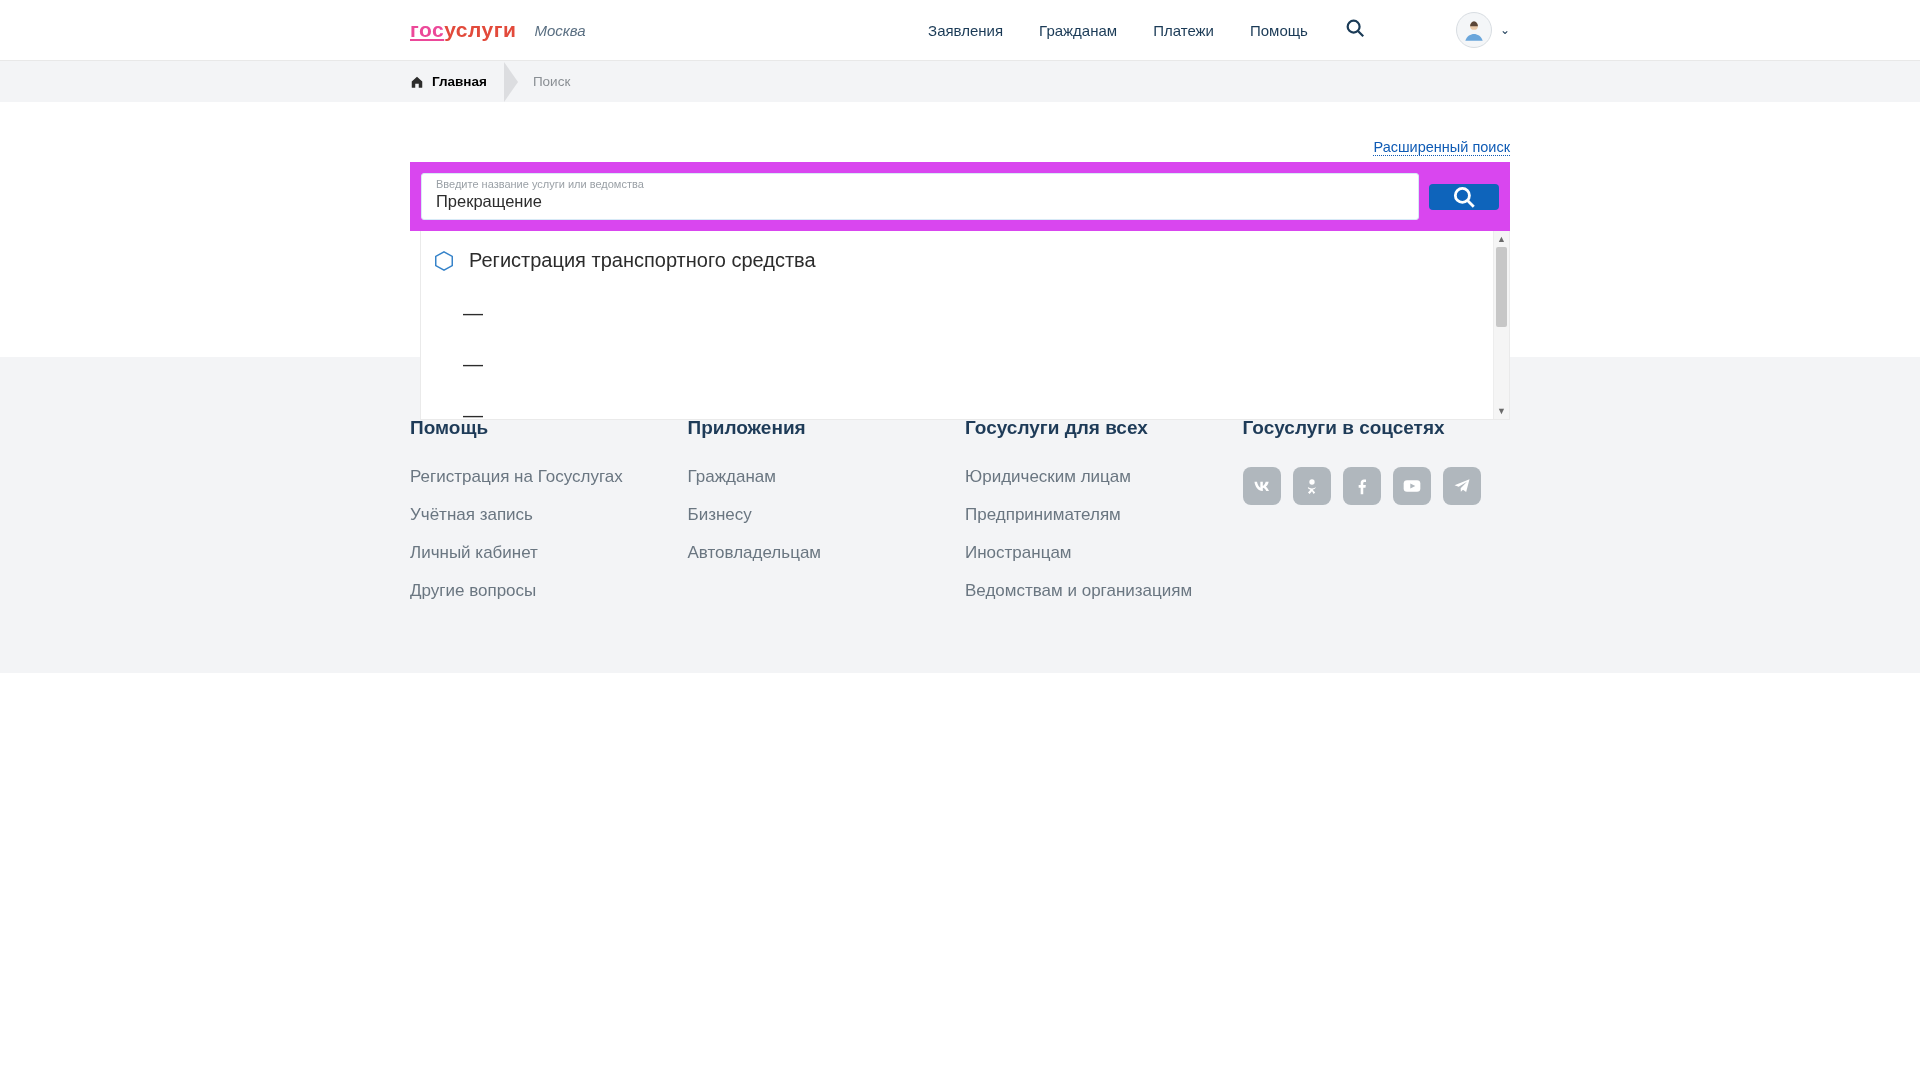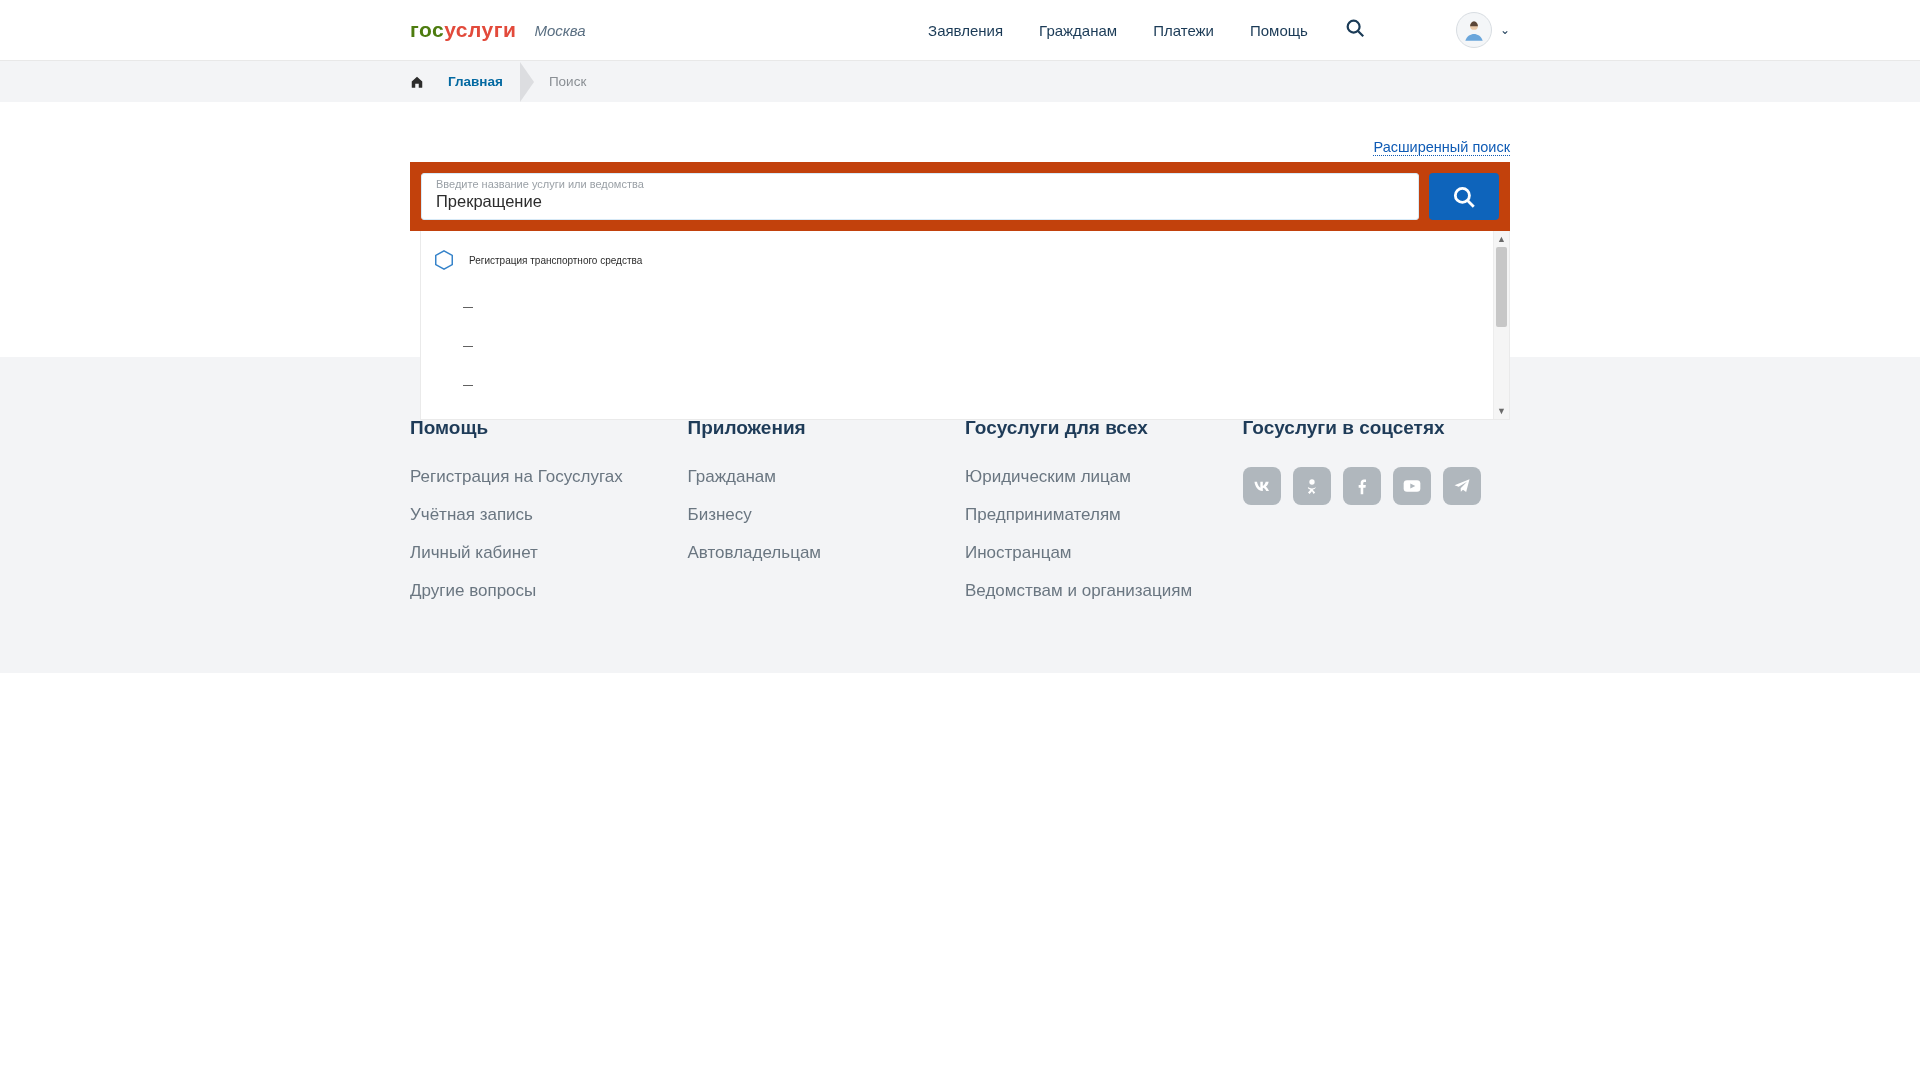--- a/index.html
+++ b/index.html
@@ -1,52 +1,52 @@
 <!DOCTYPE html>
 <html><head>
 <meta charset="utf-8">
 <style>
 * { margin: 0; padding: 0; box-sizing: border-box; }
 body { font-family: Arial, Helvetica, sans-serif; background: #fff; color: #0b1f33; }
 
 .header { height: 61px; background: #fff; border-bottom: 1px solid #e8e8e8; }
 .header-inner { max-width: 1100px; margin: 0 auto; height: 100%; display: flex; align-items: center; }
 .logo { font-size: 21px; font-weight: bold; letter-spacing: 0.5px; }
-.logo .logo-blue { color: #4d7c0f; }
+.logo .logo-blue { color: #ec4899; text-decoration: underline; }
 .logo .logo-red { color: #e24a3b; }
 .city { margin-left: 18px; color: #5a6f82; font-size: 15px; font-style: italic; }
 .nav { margin-left: auto; display: flex; align-items: center; gap: 36px; }
 .nav a { color: #1a3a56; font-size: 15px; text-decoration: none; cursor: pointer; }
 .nav .search-ico svg { width: 22px; height: 22px; stroke: #1a3a56; }
 .user { margin-left: 90px; display: flex; align-items: center; gap: 8px; cursor: pointer; }
 .avatar { width: 36px; height: 36px; border-radius: 50%; background: #f4f6f8; border: 1px solid #d8dde2; display: flex; align-items: center; justify-content: center; }
 .avatar svg { width: 26px; height: 26px; }
 .user .chev { color: #1a3a56; font-size: 12px; }
 
 .crumbs { background: #f3f4f6; height: 41px; }
 .crumbs-inner { max-width: 1100px; margin: 0 auto; height: 100%; display: flex; align-items: center; font-size: 13.5px; }
-.crumb-home { display: flex; align-items: center; gap: 24px; color: #0369a1; font-weight: bold; cursor: pointer; }
+.crumb-home { display: flex; align-items: center; gap: 8px; color: #000000; font-weight: bold; cursor: pointer; }
 .crumb-home svg { width: 14px; height: 14px; fill: #2c2c2c; }
 .crumb-sep { width: 0; height: 0; border-top: 20px solid transparent; border-bottom: 20px solid transparent; border-left: 14px solid #f3f4f6; position: relative; margin: 0 14px 0 18px; }
 .crumb-sep::before { content: ""; position: absolute; left: -15px; top: -20px; border-top: 20px solid transparent; border-bottom: 20px solid transparent; border-left: 14px solid #dcdde0; }
 .crumb-cur { color: #8a8f94; }
 
 .page { max-width: 1100px; margin: 0 auto; position: relative; }
 .adv-link { text-align: right; padding: 36px 0 6px; }
 .adv-link a { color: #0f5bb5; font-size: 14.5px; text-decoration: none; border-bottom: 1px dotted #0f5bb5; cursor: pointer; }
 
-.search-wrap { background: #c2410c; padding: 11px; display: flex; gap: 10px; }
+.search-wrap { background: #d946ef; padding: 11px; display: flex; gap: 10px; align-items: center; }
 .search-box { flex: 1; background: #fff; border: 1px solid #d7e9f6; border-radius: 3px; padding: 4px 14px 8px; display: flex; flex-direction: column; }
 .search-box label { color: #9aa0a6; font-size: 11px; }
 .search-box input { border: none; outline: none; font-size: 16.5px; color: #2c2c2c; padding-top: 2px; font-family: inherit; }
 .search-btn { width: 70px; background: #0e64bb; border-radius: 4px; display: flex; align-items: center; justify-content: center; cursor: pointer; }
 .search-btn svg { width: 26px; height: 26px; stroke: #fff; }
 
 .suggest { position: absolute; left: 10px; right: 0; top: 100%; background: #fff; border: 1px solid #eaeaea; border-top: none; display: flex; }
-.suggest-body { flex: 1; padding: 12px 4px 0 4px; font-size: 10px; color: #2c2c2c; height: 188px; overflow: hidden; }
+.suggest-body { flex: 1; padding: 12px 4px 0 4px; font-size: 20px; color: #2c2c2c; height: 188px; overflow: hidden; }
 .sug-head { display: flex; align-items: center; gap: 14px; padding: 6px 8px 16px 8px; cursor: pointer; }
 .hexa { width: 22px; height: 22px; }
 .hexa svg { width: 22px; height: 22px; stroke: #3482c9; fill: none; stroke-width: 1.6; }
 .sug-item { display: flex; gap: 14px; padding: 14px 8px 14px 38px; cursor: pointer; }
 .sug-item .dash { color: #2c2c2c; }
 .scrollbar { width: 16px; background: #f5f5f5; position: relative; border-left: 1px solid #ededed; }
 .sb-btn { height: 16px; display: flex; align-items: center; justify-content: center; font-size: 9px; color: #6a6a6a; }
 .sb-thumb { position: absolute; left: 2px; right: 2px; top: 16px; height: 80px; background: #c7c7c7; border-radius: 2px; }
 
 .footer { background: #f3f4f6; margin-top: 126px; padding: 60px 0 54px; }

